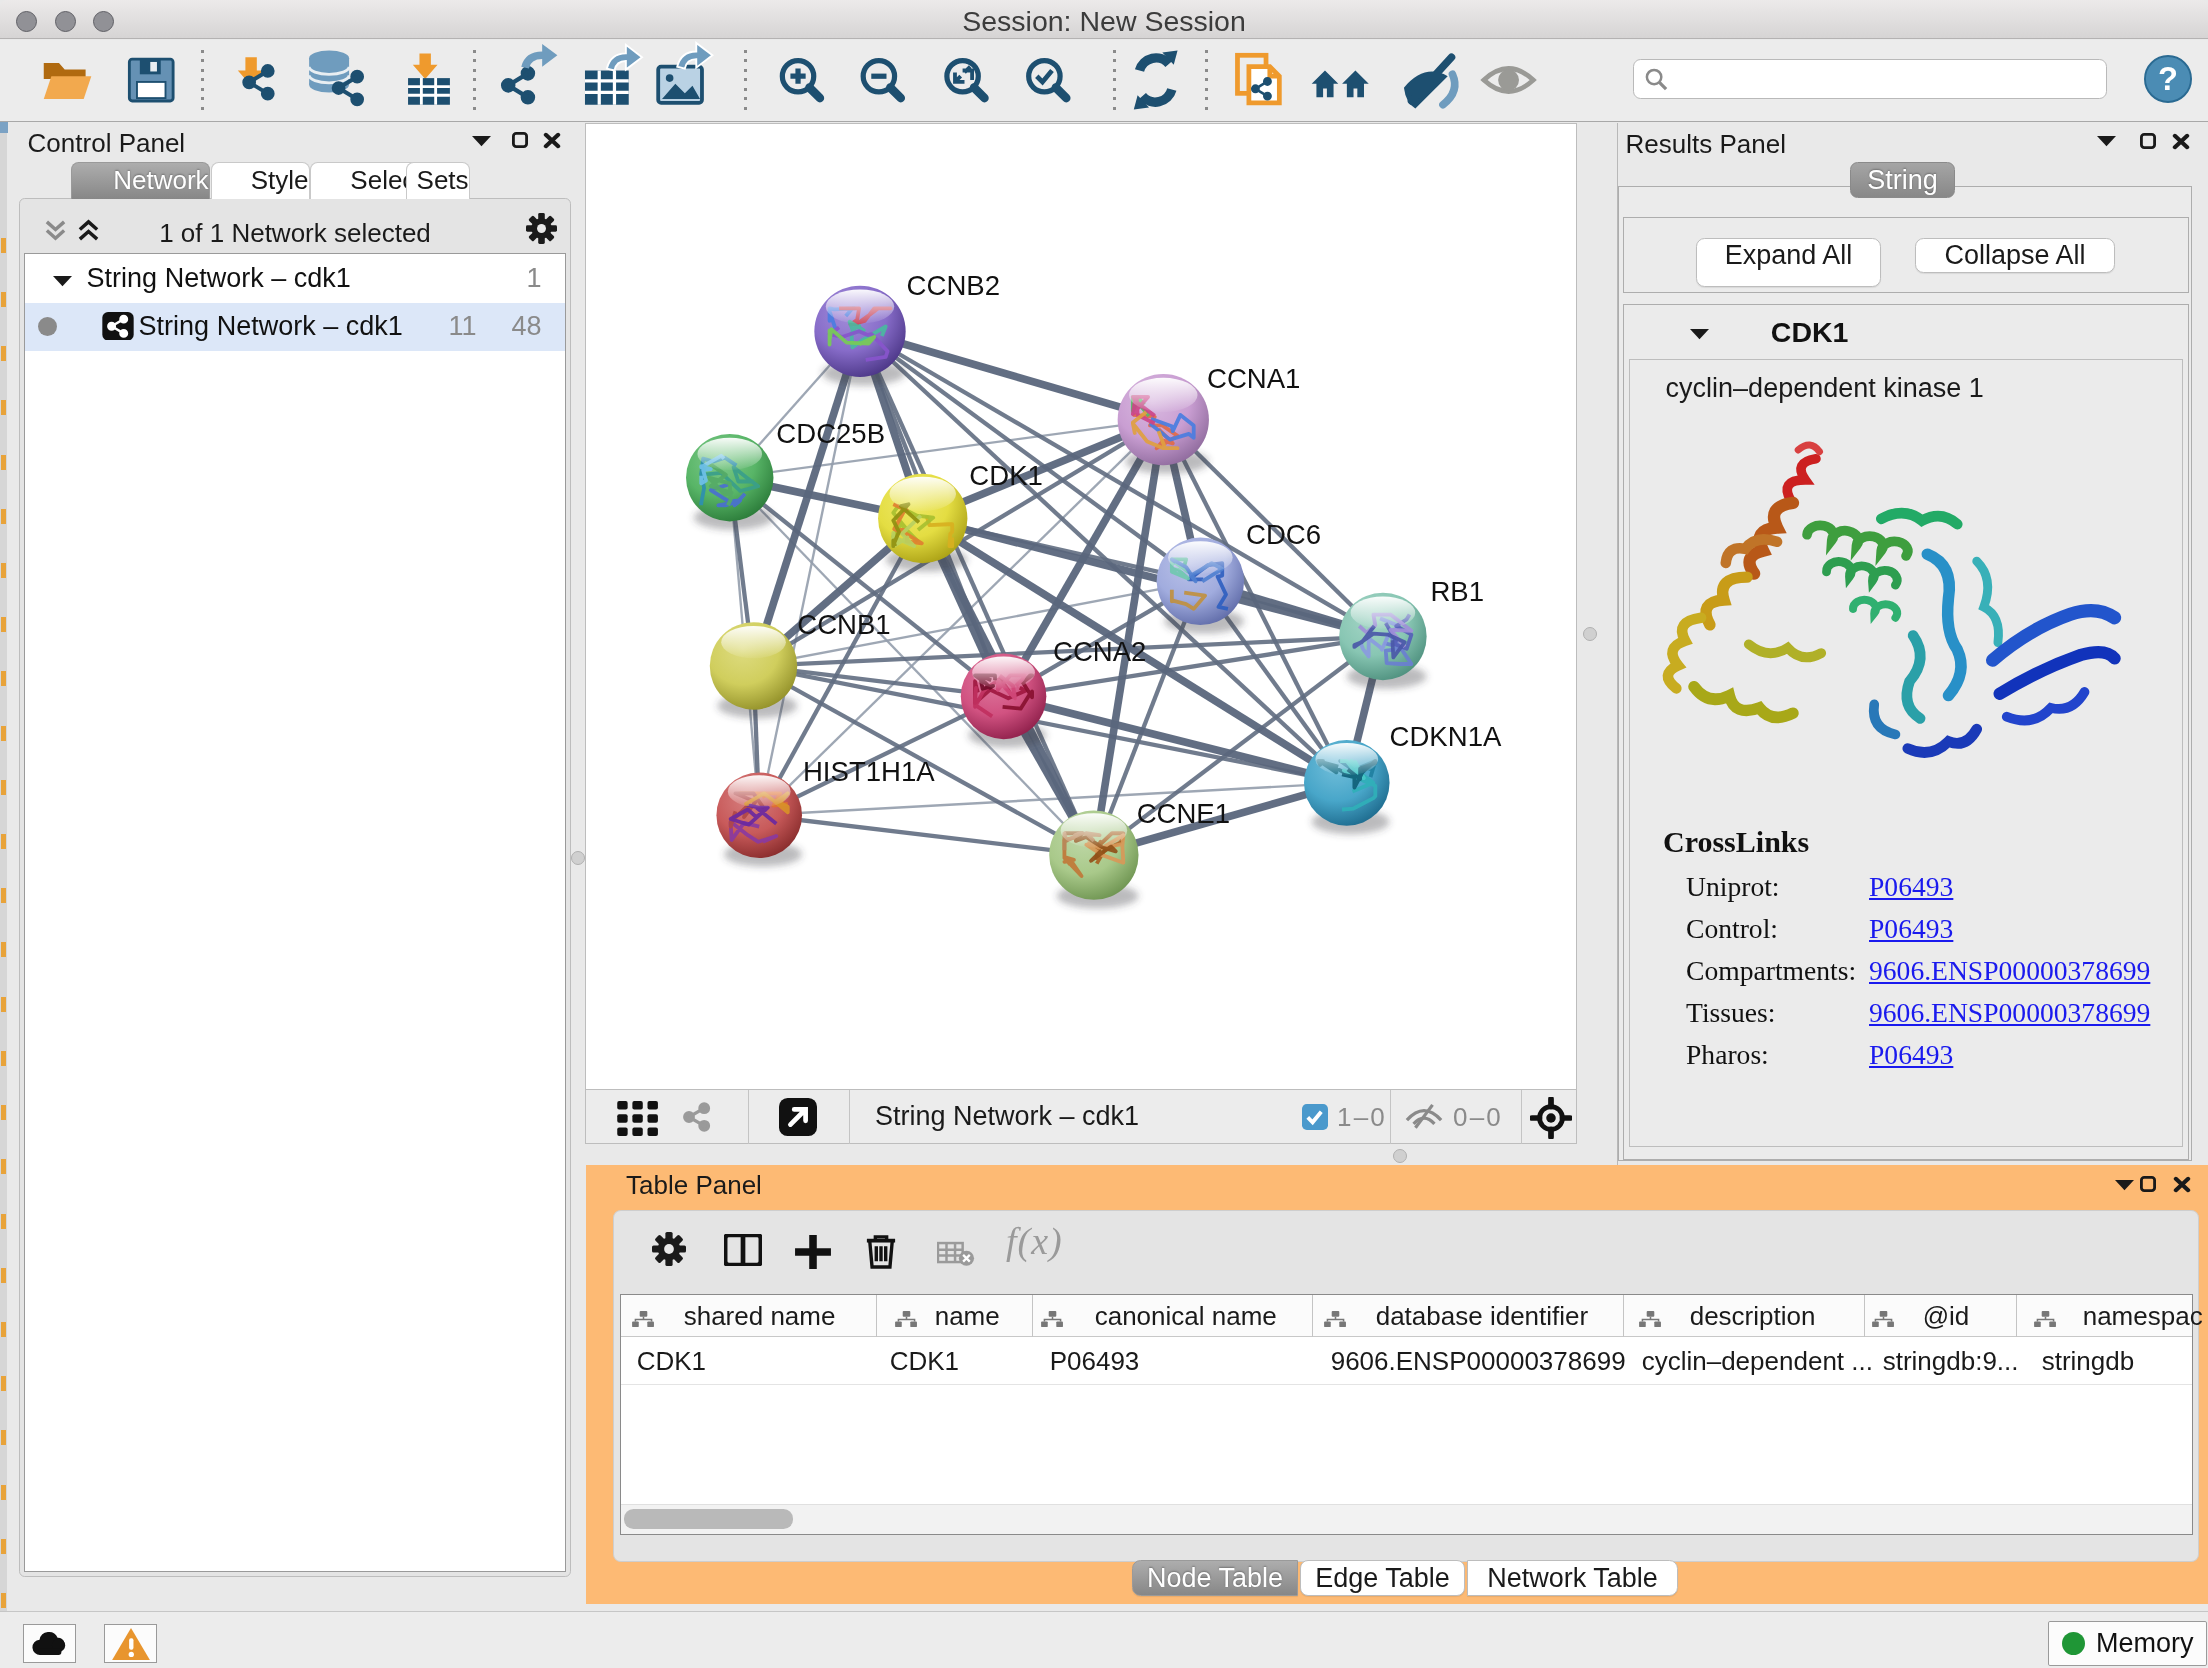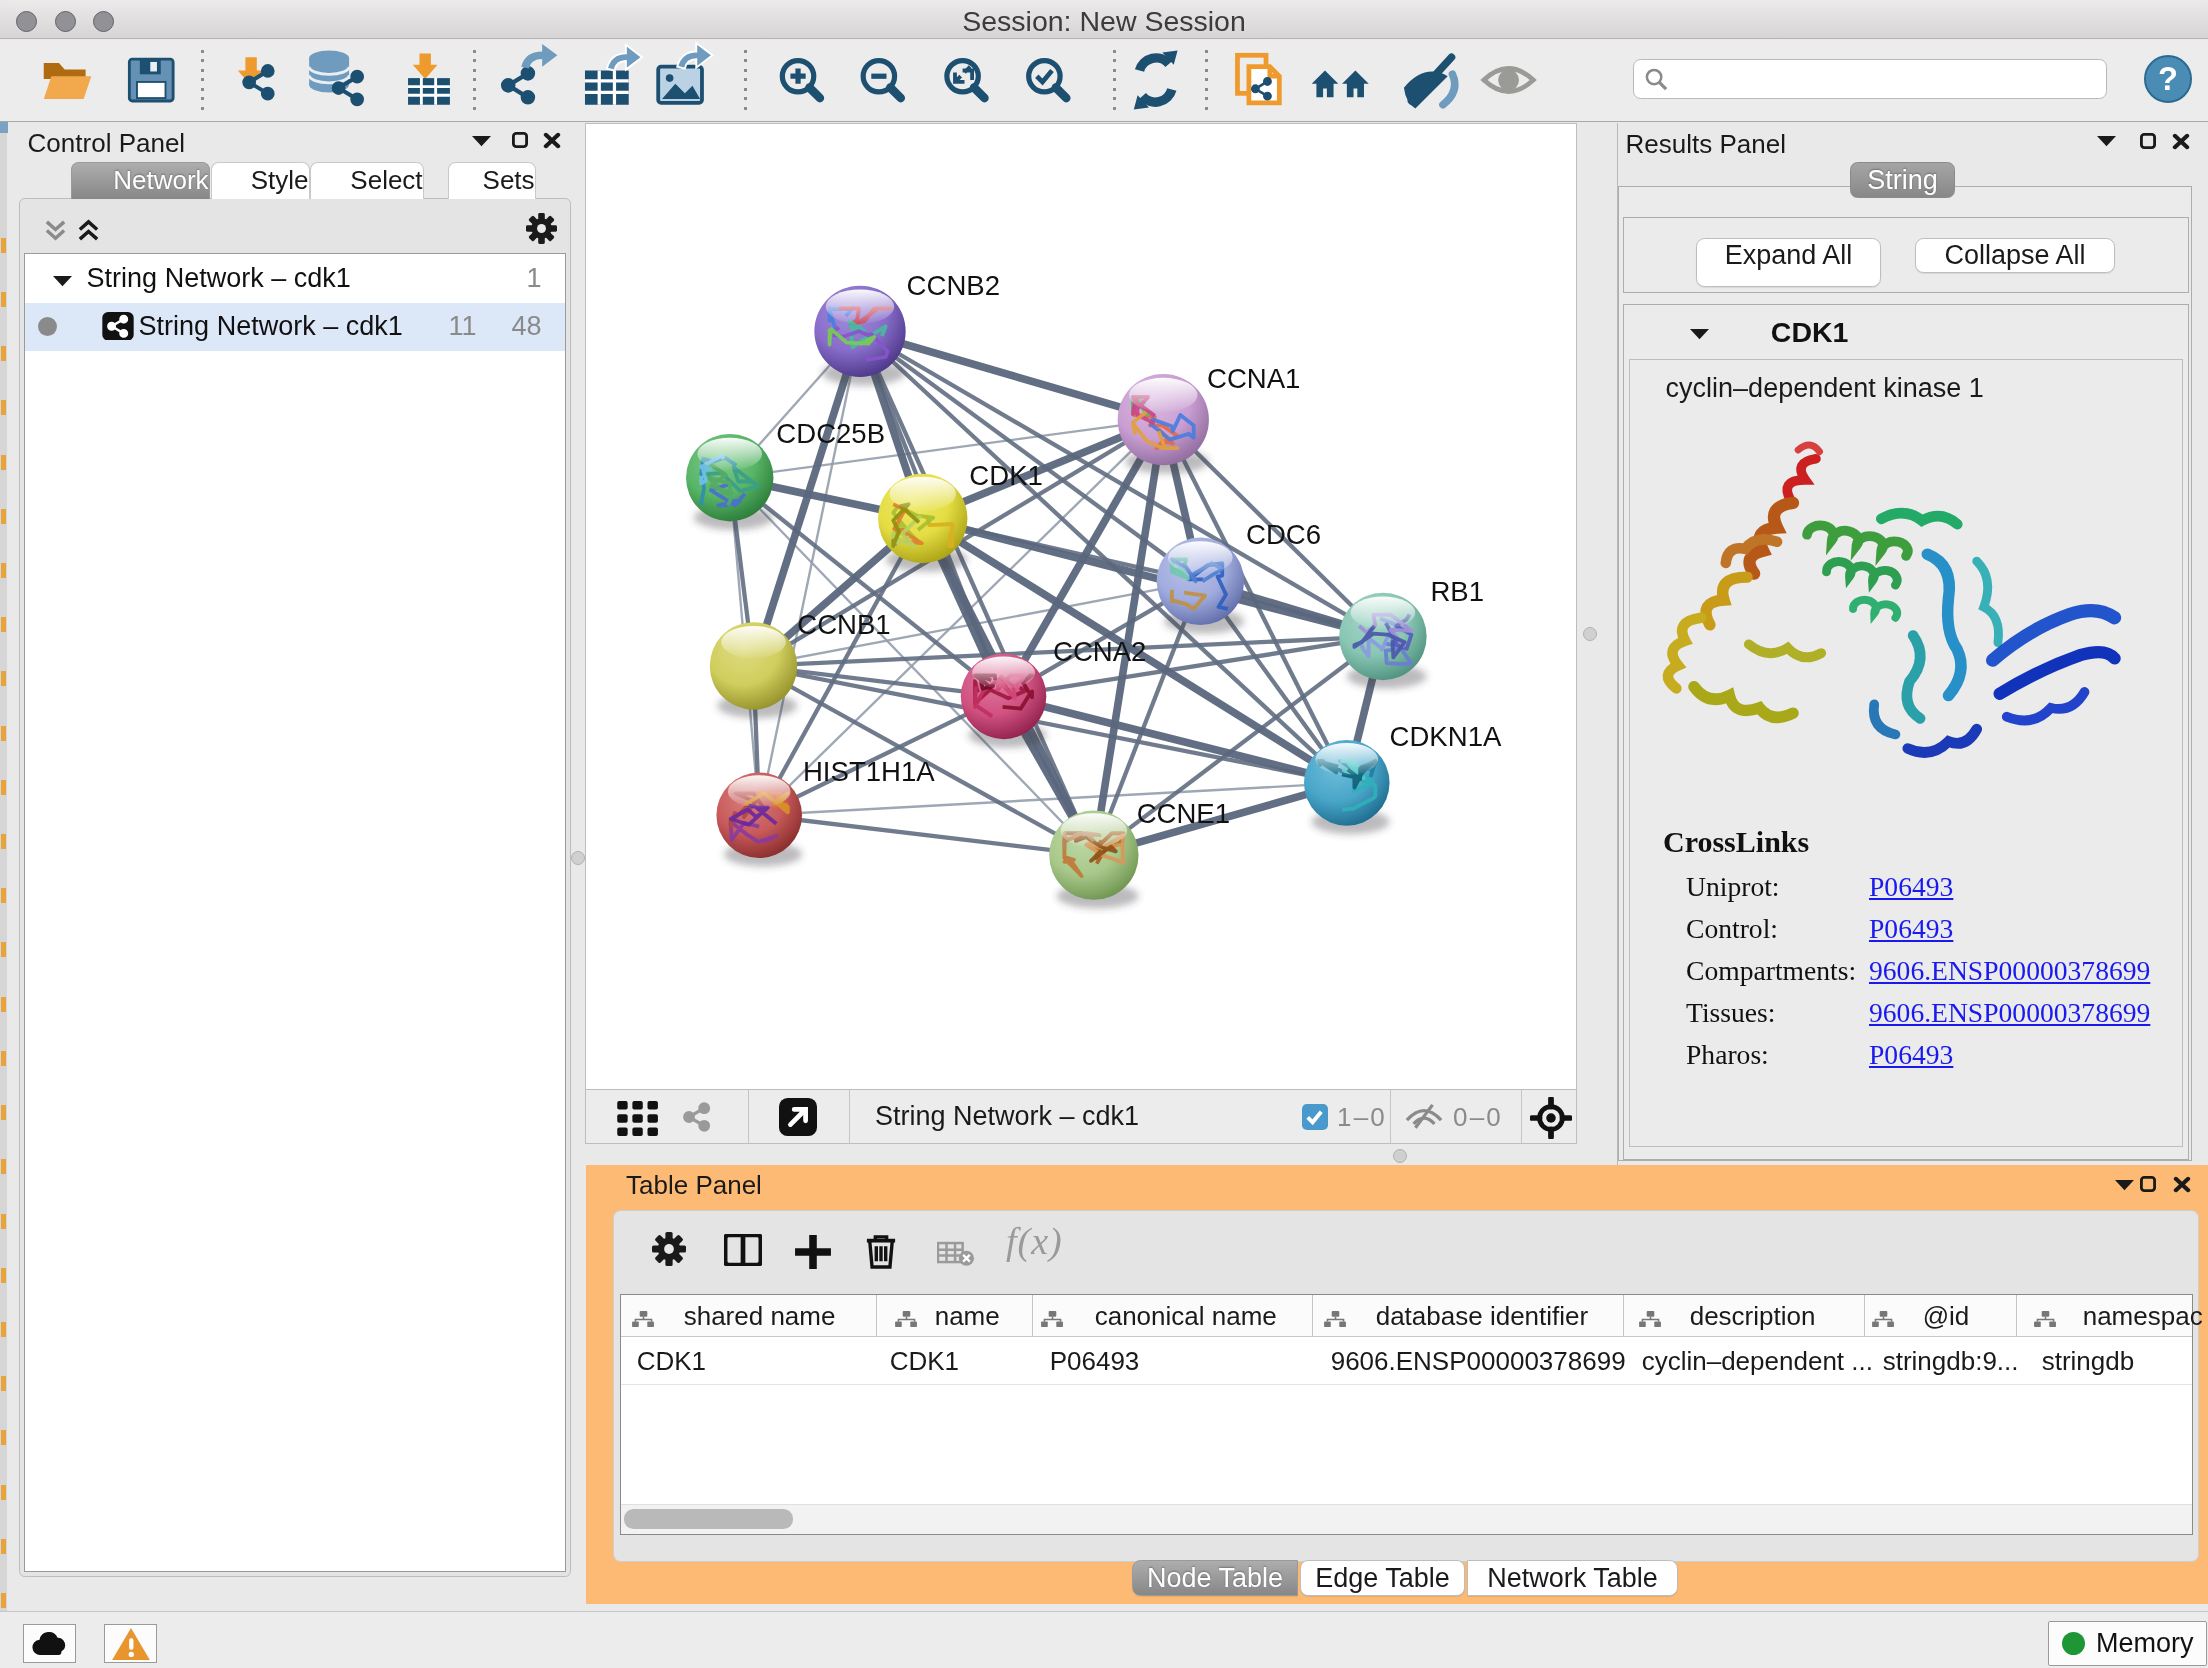--- a/index.html
+++ b/index.html
@@ -201,37 +201,38 @@
     </div>
   <div class="wicons" style="left:535px;top:8.6px">
       <svg width="18" height="17" viewBox="0 0 19 18">
         <path d="M3 3 L16 15 M16 3 L3 15" stroke="#1a1a1a" stroke-width="4.4" stroke-linecap="round"></path>
       </svg>
     </div>
 
   <div class="tabbtn tabsel" style="left:63px;width:139px">Network</div>
   <div class="tabbtn" style="left:203px;width:99px">Style</div>
   <div class="tabbtn" style="left:302px;width:114px">Select</div>
-  <div class="tabbtn" style="left:440px;width:88px">Sets</div>
+  <div class="tabbtn" style="left:398px;width:64px">Sets</div>
 
   <div class="abs" style="left:11.4px;top:75px;width:552px;height:1379px;background:#e4e4e4;border:1px solid #bdbdbd;border-radius:5.7px"></div>
 
   <div class="abs" style="left:11.4px;top:75px;width:552px;height:53px">
     <div class="abs" style="left:24px;top:21px"><svg width="25" height="23" viewBox="0 0 26 24">
           <g fill="none" stroke="#8a8a8a" stroke-width="3.6">
             <path d="M4 3 l9 8 9 -8"></path>
             <path d="M4 12 l9 8 9 -8"></path>
           </g>
         </svg></div>
     <div class="abs" style="left:57px;top:21px"><svg width="25" height="23" viewBox="0 0 26 24">
           <g fill="none" stroke="#1a1a1a" stroke-width="3.6">
             <path d="M4 11 l9 -8 9 8"></path>
             <path d="M4 21 l9 -8 9 8"></path>
           </g>
         </svg></div>
+    <div class="abs" style="left:0;top:20px;width:552px;text-align:center;font-size:26px;color:#1a1a1a">1 of 1 Network selected</div>
     <div class="abs" style="left:507px;top:15px"><svg width="31" height="31" viewBox="-16 -16 32 32">
           <g>
             <rect x="-3.4" y="-16" width="6.8" height="8" rx="1.5" transform="rotate(0)" fill="#1a1a1a"></rect>
             <rect x="-3.4" y="-16" width="6.8" height="8" rx="1.5" transform="rotate(45)" fill="#1a1a1a"></rect>
             <rect x="-3.4" y="-16" width="6.8" height="8" rx="1.5" transform="rotate(90)" fill="#1a1a1a"></rect>
             <rect x="-3.4" y="-16" width="6.8" height="8" rx="1.5" transform="rotate(135)" fill="#1a1a1a"></rect>
             <rect x="-3.4" y="-16" width="6.8" height="8" rx="1.5" transform="rotate(180)" fill="#1a1a1a"></rect>
             <rect x="-3.4" y="-16" width="6.8" height="8" rx="1.5" transform="rotate(225)" fill="#1a1a1a"></rect>
             <rect x="-3.4" y="-16" width="6.8" height="8" rx="1.5" transform="rotate(270)" fill="#1a1a1a"></rect>
             <rect x="-3.4" y="-16" width="6.8" height="8" rx="1.5" transform="rotate(315)" fill="#1a1a1a"></rect>

